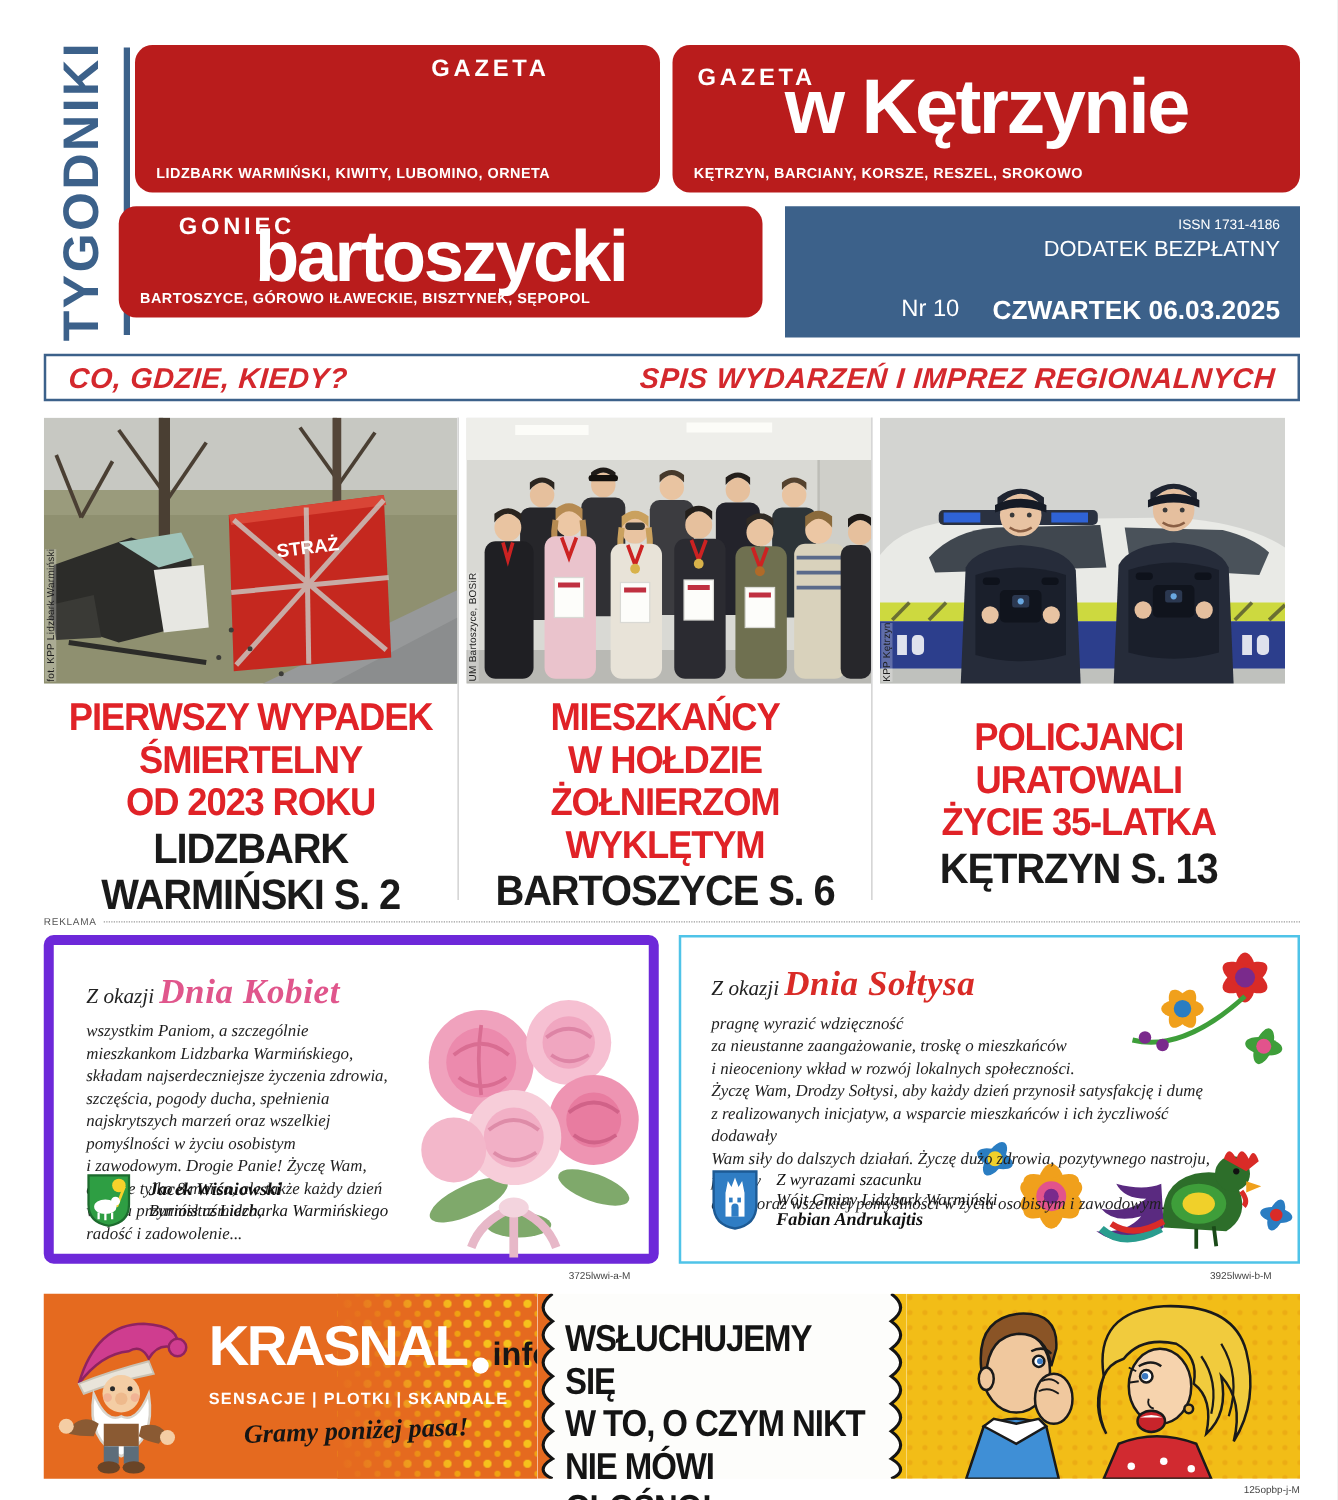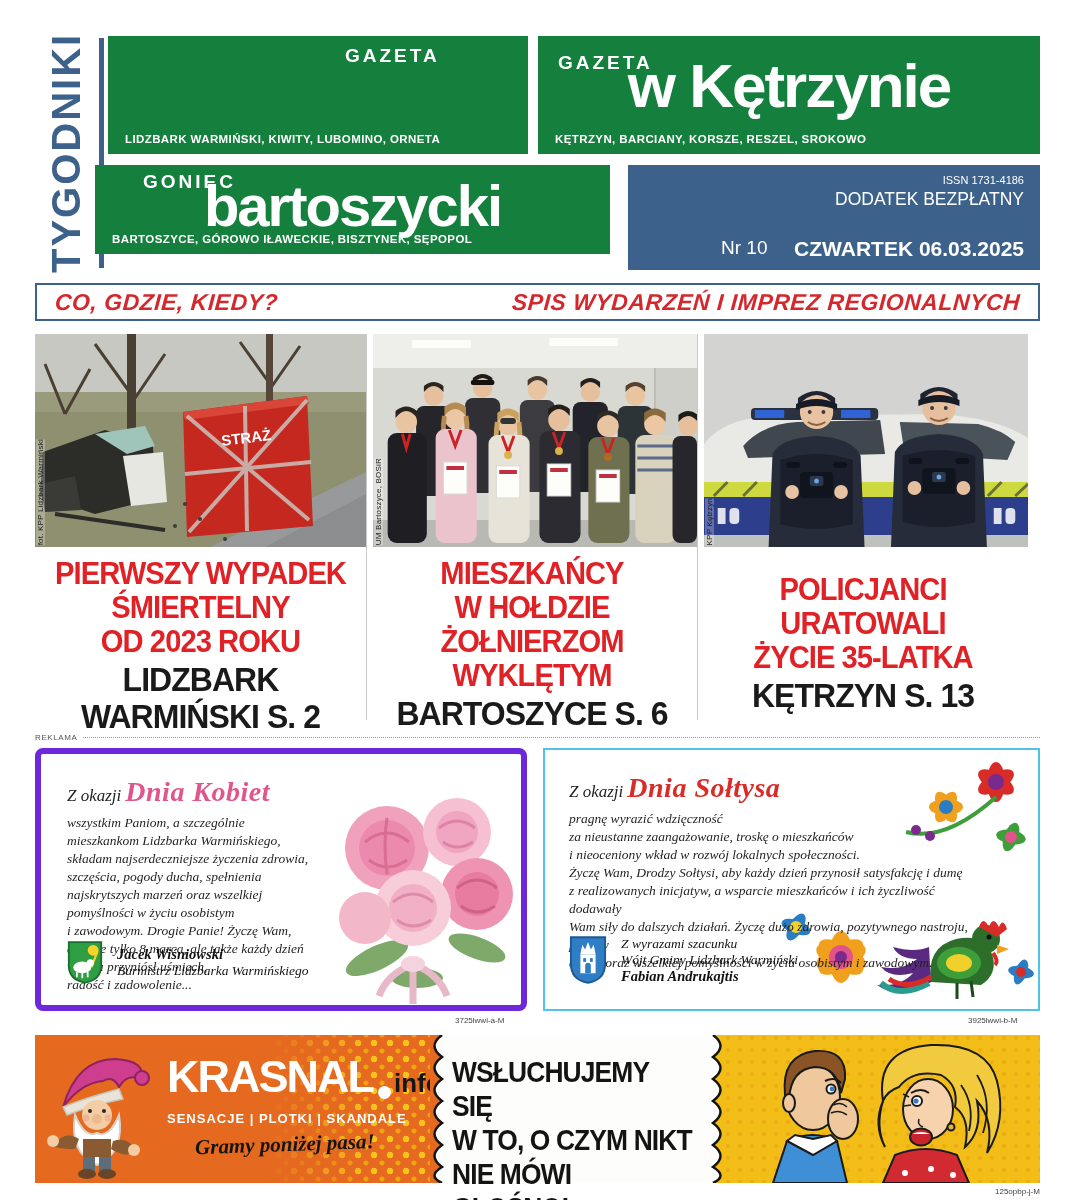--- a/index.html
+++ b/index.html
@@ -12,21 +12,21 @@
 
   
   .header { position:absolute; left:35px; top:36px; width:1005px; height:234px; }
   .tygodniki {
     position:absolute; left:0; top:0; width:62px; height:234px;
     color:#3c618a; font-weight:bold; font-size:40px; letter-spacing:2px;
     writing-mode:vertical-rl; transform:rotate(180deg);
     display:flex; align-items:center; justify-content:center;
   }
   .header-vbar { position:absolute; left:64px; top:2px; width:5px; height:230px; background:#3c618a; }
-  .mast { position:absolute; background:#15803d; color:#fff; }
+  .mast { position:absolute; background:#b91c1c; color:#fff;border-radius:14px; }
   .mast .kicker { position:absolute; font-weight:bold; font-size:19px; letter-spacing:3px; }
   .mast .big {
     position:absolute; left:0; right:0; text-align:center;
     font-weight:bold; letter-spacing:-2px;
   }
   .mast .coverage { position:absolute; left:17px; bottom:9px; font-weight:bold; font-size:11.5px; letter-spacing:.4px; }
   .m1 { left:73px;  top:0; width:420px; height:118px; }
   .m1 .kicker { left:237px; top:9px; }
   .m1 .big { top:14px; font-size:62px; }
   .m2 { left:503px; top:0; width:502px; height:118px; }
@@ -72,21 +72,21 @@
   .story3 .hl { margin-top:26px; }
 
   
   .reklama { position:absolute; left:35px; top:733px; width:1005px; display:flex; align-items:center; }
   .reklama .lbl { font-size:8px; color:#555; letter-spacing:.6px; }
   .reklama .dots { flex:1; margin-left:6px; border-top:1px dotted #9a9a9a; height:1px; }
 
   
   .ads { position:absolute; left:35px; top:748px; width:1005px; height:263px; display:flex; }
   .ad { position:relative; background:#fff; font-family:"Liberation Serif", serif; }
-  .ad1 { width:492px; height:263px; border:6px solid #6d28d9; border-radius:8px; margin-right:16px; }
+  .ad1 { width:492px; height:263px; border:8px solid #6d28d9; border-radius:8px; margin-right:16px; }
   .ad2 { width:497px; height:263px; border:2px solid #4fc3e8; }
   .ad .intro { font-style:italic; font-size:17px; color:#222; }
   .occ { font-style:italic; font-weight:bold; font-size:28px; letter-spacing:.5px; }
   .occ-pink { color:#e0568c; }
   .occ-red  { color:#d92b27; }
   .ad .body { font-style:italic; font-size:13.5px; line-height:1.33; color:#1f1f1f; margin-top:6px; }
   .ad1 .txt { position:absolute; left:26px; top:22px; width:300px; }
   .ad2 .txt { position:absolute; left:24px; top:22px; width:420px; }
   .sig { position:absolute; display:flex; align-items:center; }
   .ad1 .sig { left:26px; bottom:20px; }

